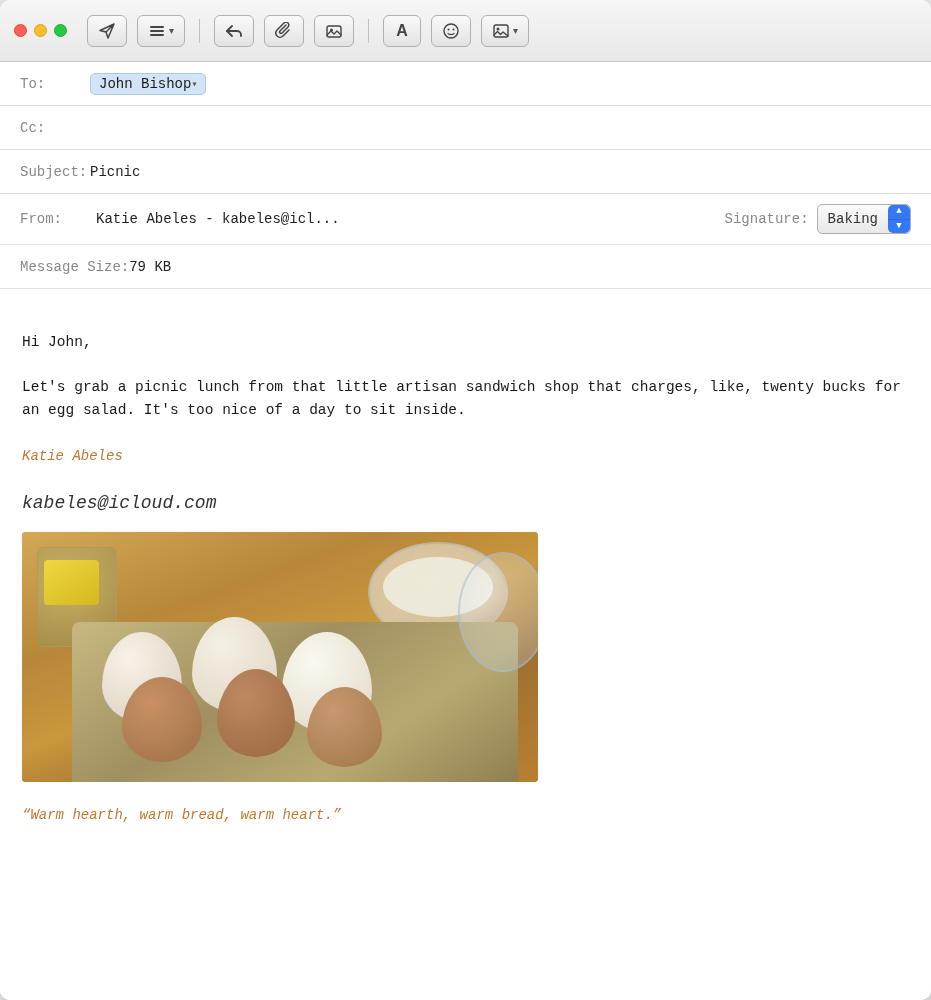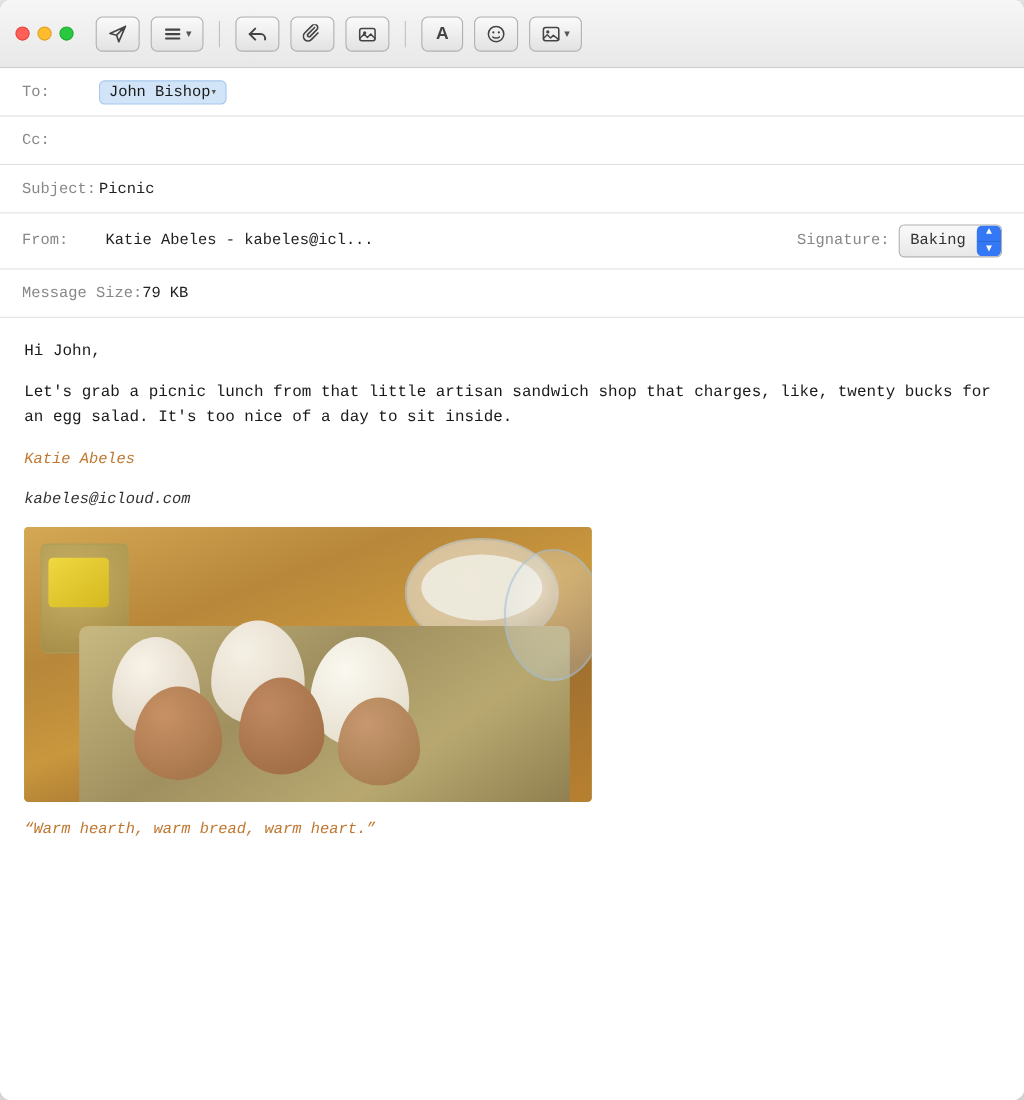--- a/index.html
+++ b/index.html
@@ -181,32 +181,33 @@
     .message-body {
       flex: 1;
       padding: 20px 22px;
       font-size: 14.5px;
       line-height: 1.6;
       color: #1a1a1a;
     }
 
     .message-body p {
       margin-bottom: 14px;
+      margin-top: 22px;
     }
 
     .signature-name {
       color: #c07830;
       font-style: italic;
       font-size: 14px;
       margin-bottom: 2px;
     }
 
     .signature-email {
       font-style: italic;
-      font-size: 14px;
+      font-size: 18px;
       color: #333;
       margin-bottom: 16px;
     }
 
     .email-image {
       width: 516px;
       height: 250px;
       border-radius: 4px;
       overflow: hidden;
       margin-bottom: 14px;

